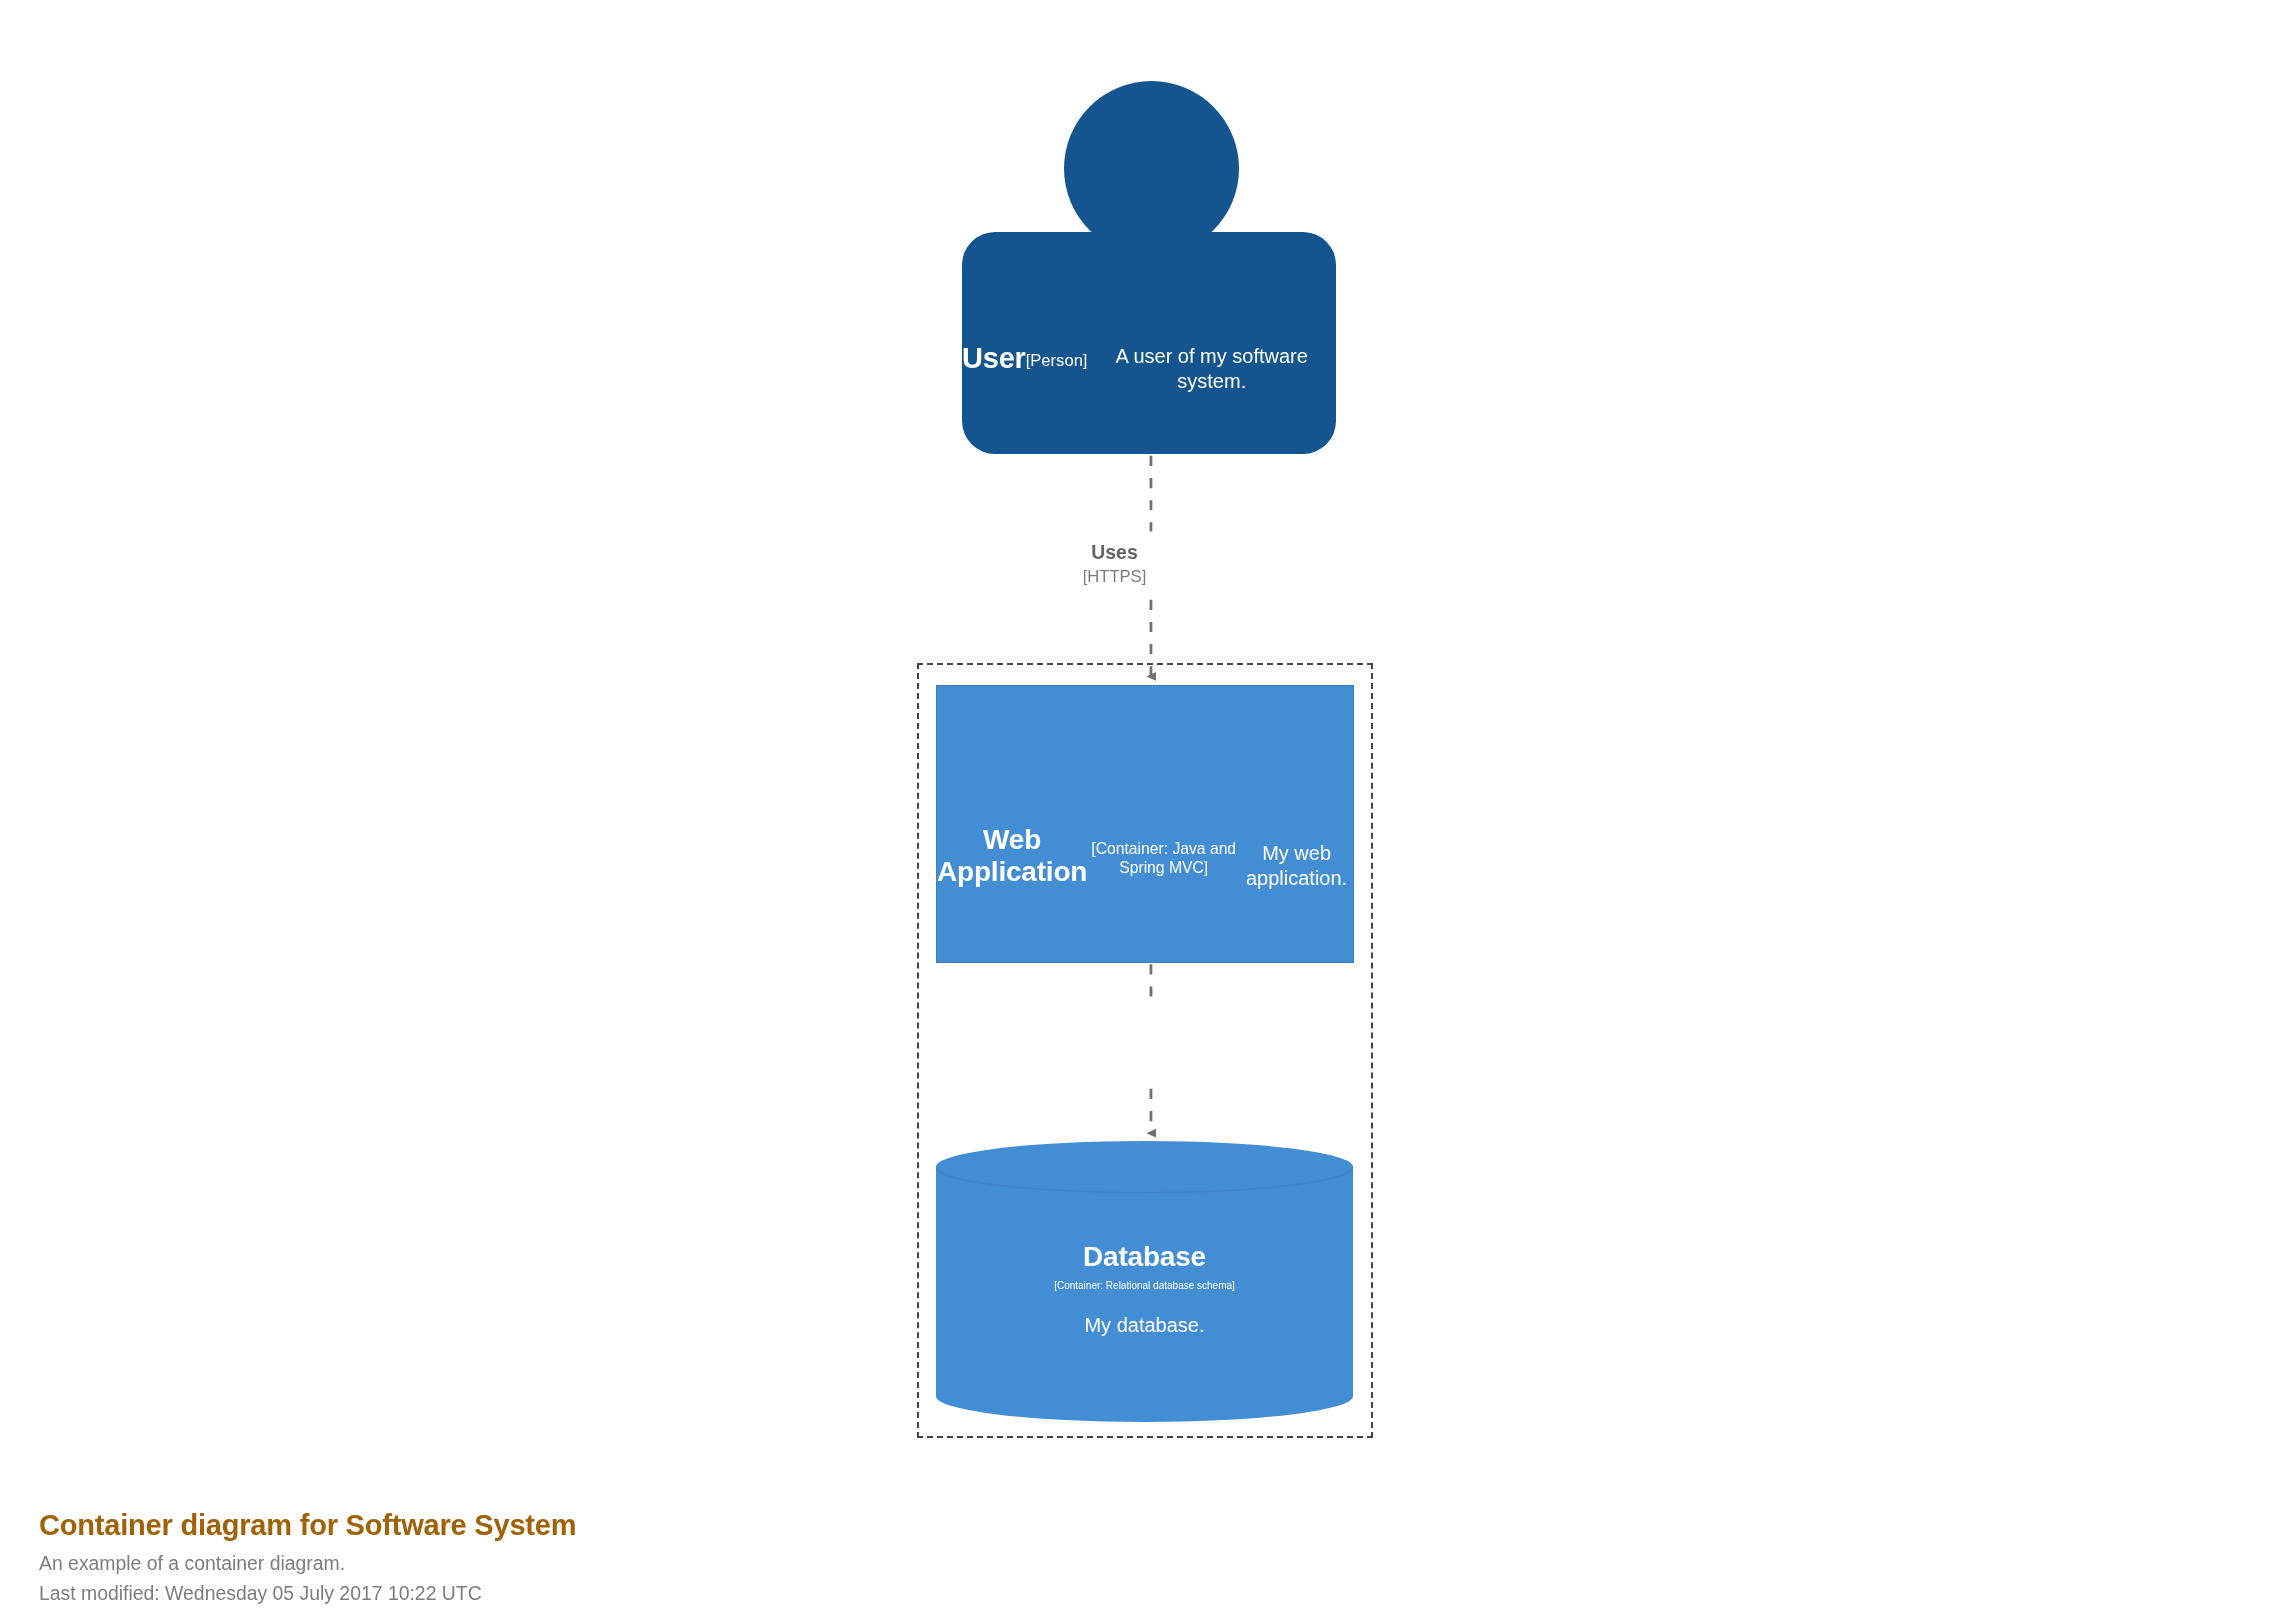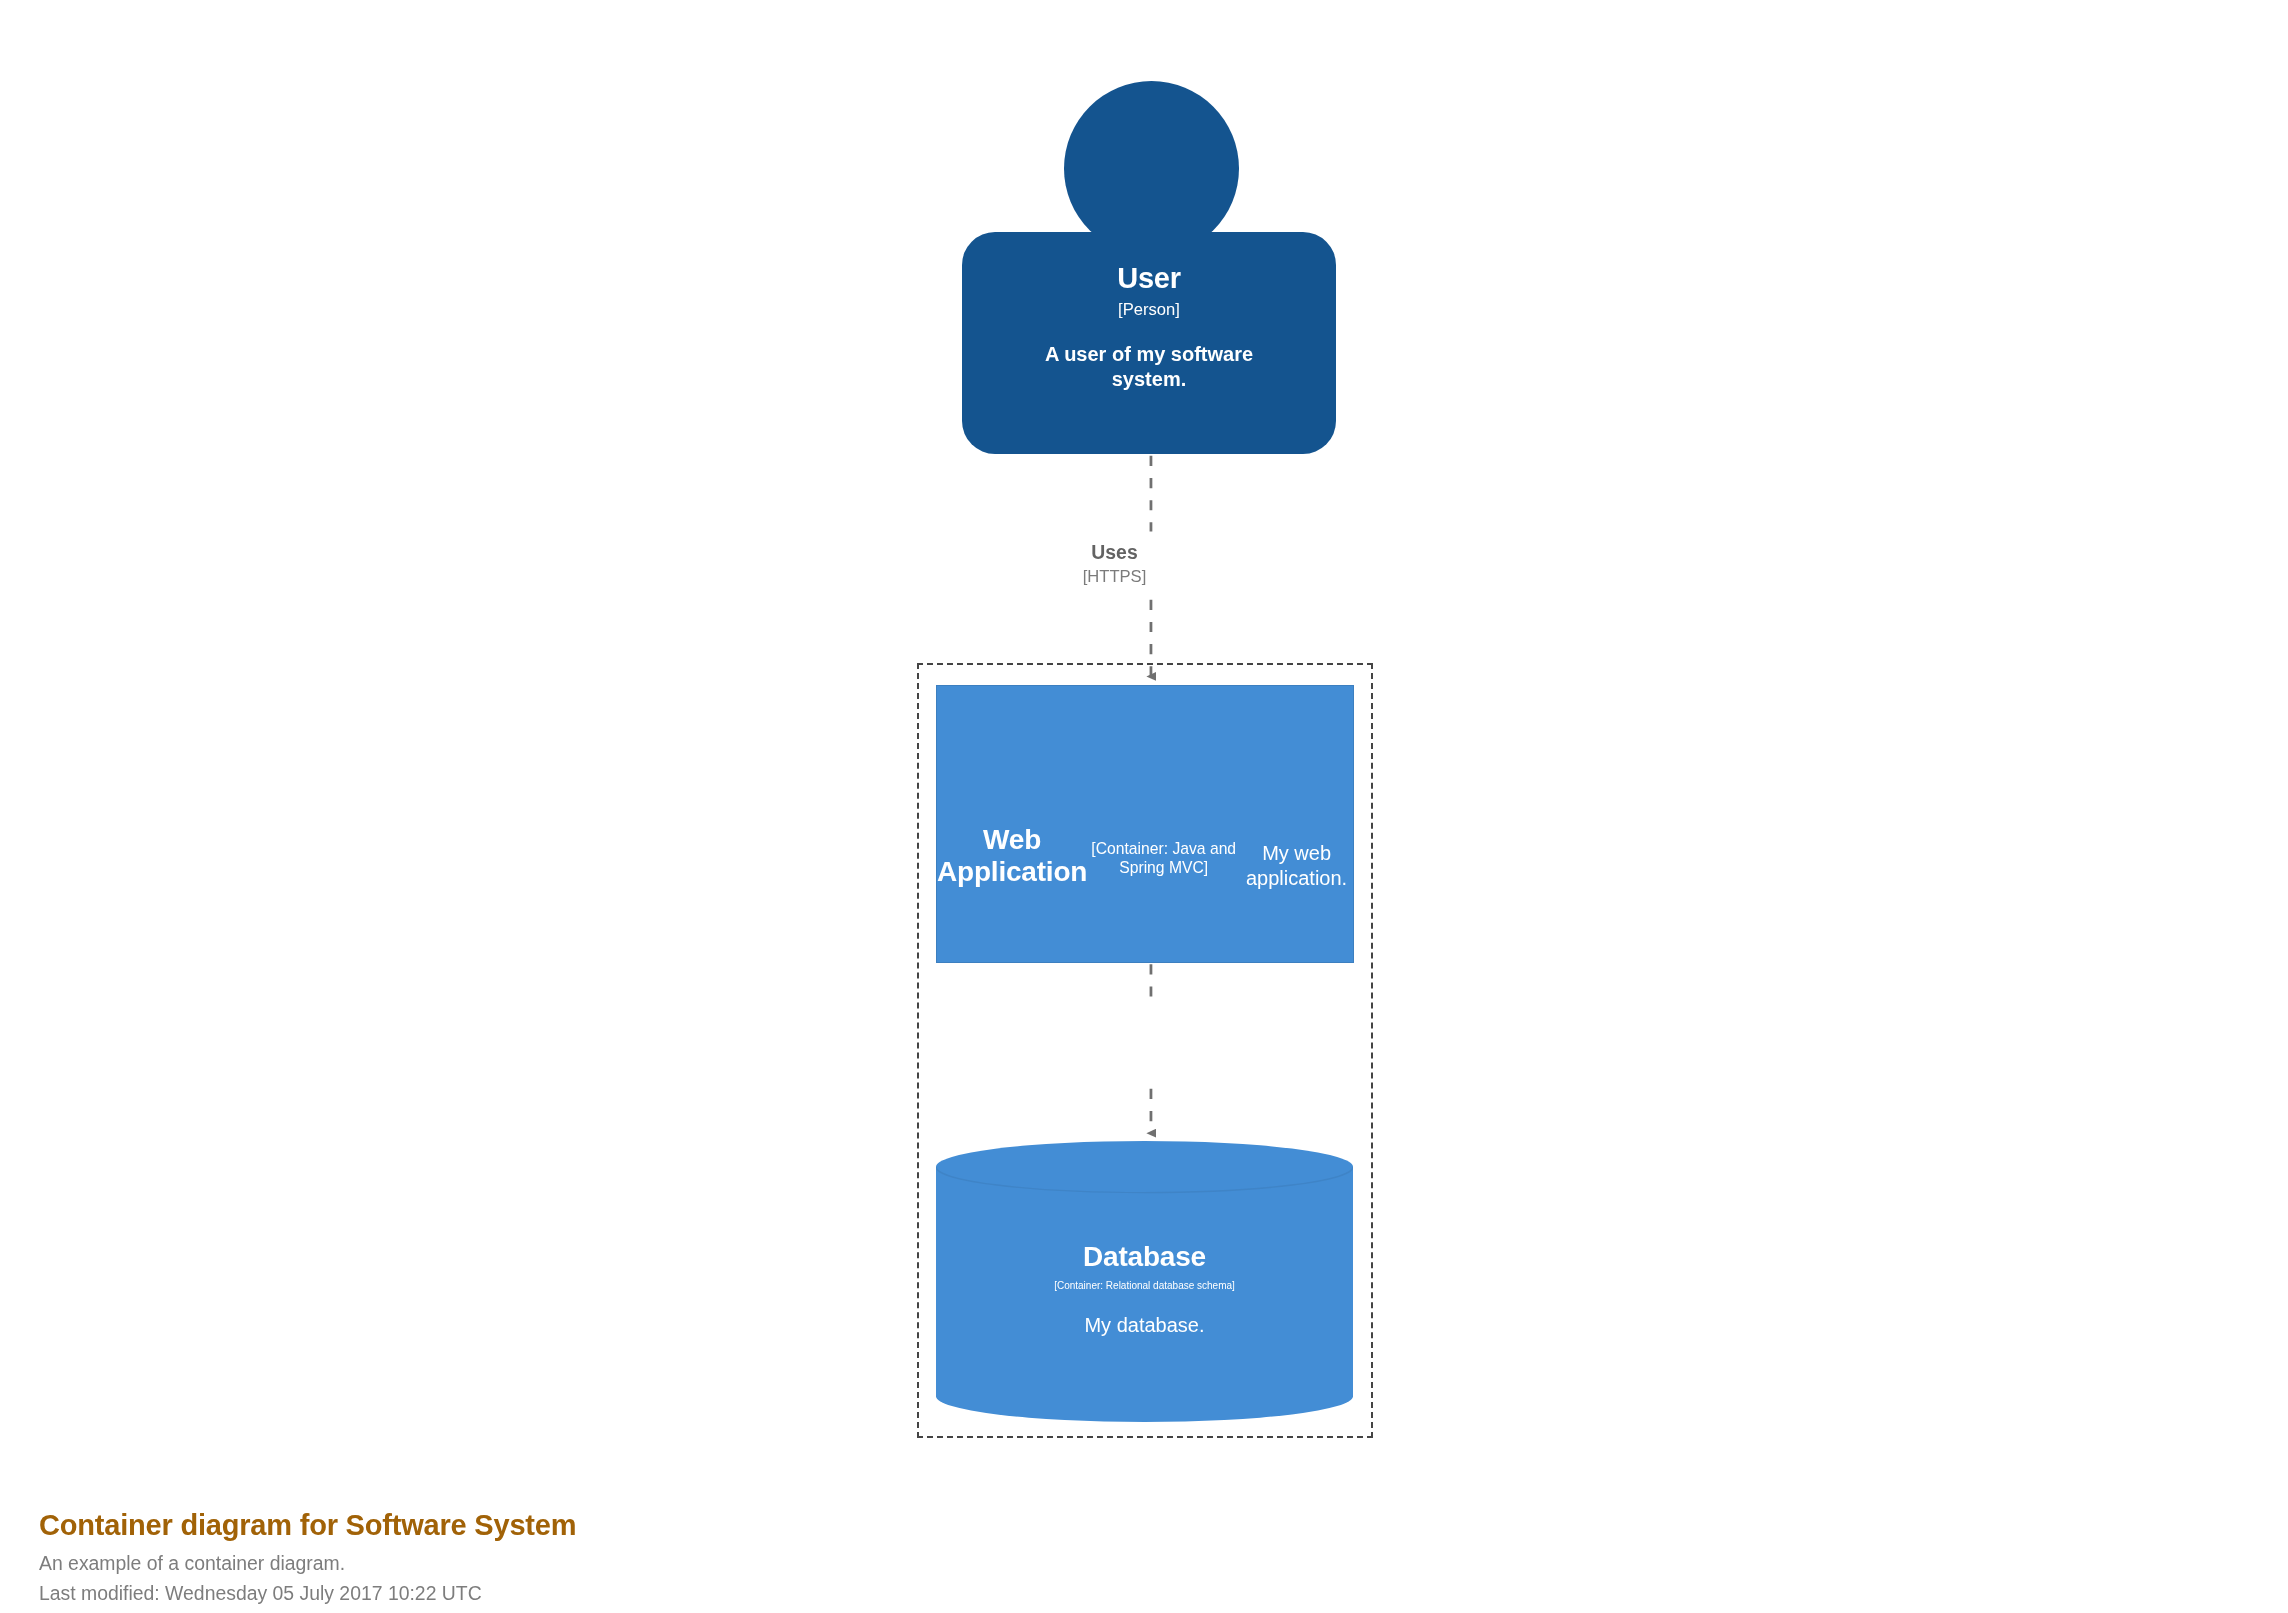--- a/index.html
+++ b/index.html
@@ -55,21 +55,21 @@
     border-radius: 33px;
     background: #14548f;
   }
   .person-text {
     position: absolute;
     left: 0;
     top: 151px;
     width: 374px;
     height: 222px;
     display: flex;
-    flex-direction: column;
+    flex-direction: row;
     align-items: center;
     justify-content: flex-start;
     padding-top: 29.5px;
     box-sizing: border-box;
     color: #ffffff;
     text-align: center;
   }
   .person-name {
     font-size: 29px;
     font-weight: bold;
@@ -77,21 +77,21 @@
     letter-spacing: -0.2px;
   }
   .person-type {
     font-size: 16.6px;
     font-weight: normal;
     margin-top: 6.5px;
     line-height: 1.2;
   }
   .person-desc {
     font-size: 20px;
-    font-weight: bold;
+    font-weight: normal;
     margin-top: 22px;
     line-height: 1.25;
     max-width: 249px;
   }
 
   
   .boundary {
     left: 917px;
     top: 663px;
     width: 456px;

